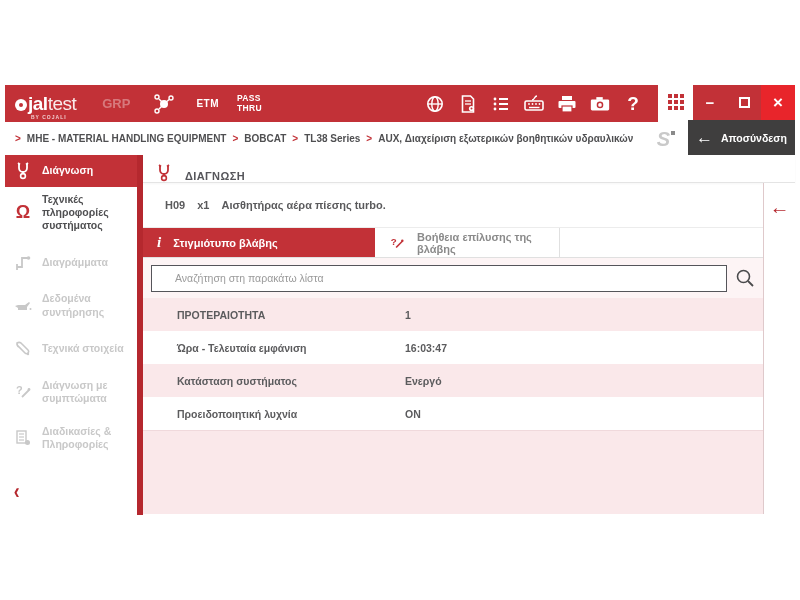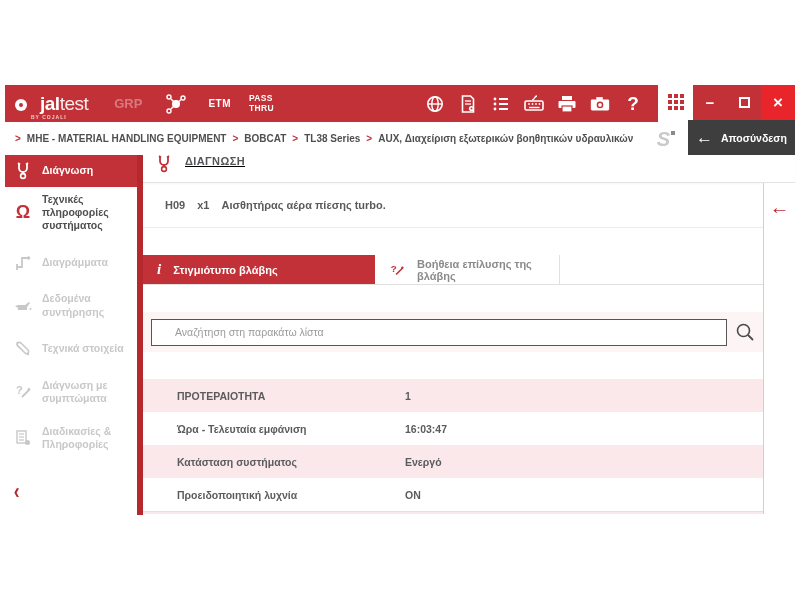--- a/index.html
+++ b/index.html
@@ -5,21 +5,21 @@
   * { margin:0; padding:0; box-sizing:border-box; }
   body { font-family:"Liberation Sans","DejaVu Sans",sans-serif; background:#fff; }
   .screen { position:relative; width:800px; height:600px; background:#fff; overflow:hidden; }
   .app { position:absolute; left:5px; top:85px; width:790px; height:430px; background:#fff; }
 
   
   .toolbar { position:absolute; left:0; top:0; width:653px; height:37px; background:#c23137; display:flex; align-items:center; padding:0 10px; color:#fff; }
   .logo { display:flex; align-items:baseline; position:relative; margin-right:14px; }
   .logo-mark { width:12px; height:12px; background:#fff; border-radius:50%; position:relative; top:1px; margin-right:1px; }
   .logo-mark::after { content:""; position:absolute; left:4px; top:4px; width:4px; height:4px; background:#c23137; border-radius:50%; }
-  .logo-jal { font-size:19px; font-weight:bold; letter-spacing:-0.5px;margin-left:12px; }
+  .logo-jal { font-size:19px; font-weight:bold; letter-spacing:-0.5px; }
   .logo-test { font-size:19px; font-weight:300; opacity:.9; letter-spacing:-0.5px; }
   .logo-sub { position:absolute; left:16px; bottom:-5px; font-size:5px; letter-spacing:1px; opacity:.75; font-weight:bold; }
   .grp { font-size:13px; font-weight:bold; color:rgba(255,255,255,.35); margin:0 12px; }
   .net-icon { margin:0 10px; }
   .etm { font-size:10px; font-weight:bold; margin:0 10px; letter-spacing:.5px; }
   .passthru { font-size:8.5px; font-weight:bold; line-height:1.15; margin:0 8px; letter-spacing:.3px; }
   .tb-icons { display:flex; align-items:center; gap:11px; margin-left:auto; padding-right:4px; }
   .tb-icons .ticon { width:22px; height:22px; display:flex; align-items:center; justify-content:center; }
   .help-q { font-size:19px; font-weight:bold; color:#fff; }
 
@@ -54,24 +54,24 @@
   .side-enabled .sicon { color:#c23137; font-weight:bold; font-size:18px; }
   .side-disabled { margin-top:8px; }
   .side-disabled .slabel { color:#c8c8c8; }
   .side-disabled .sicon { color:#c8c8c8; }
   .collapse-btn { position:absolute; left:8px; bottom:12px; color:#b5282e; font-size:22px; font-weight:bold; line-height:1; transform:scaleX(.8); }
 
   .red-strip { position:absolute; left:132px; top:70px; width:6px; height:360px; background:#b5282e; }
 
   
   .main { position:absolute; left:138px; top:70px; width:652px; height:360px; background:#fff; }
-  .diag-header { height:28px; display:flex; align-items:flex-start; gap:12px; padding:0 12px; border-bottom:1px solid #e4e4e4; box-shadow:0 1px 2px rgba(0,0,0,.04);text-decoration:underline; }
+  .diag-header { height:28px; display:flex; align-items:flex-end; gap:12px; padding:0 12px; border-bottom:1px solid #e4e4e4; box-shadow:0 1px 2px rgba(0,0,0,.04); }
   .diag-title { font-size:11px; font-weight:bold; color:#55555a; letter-spacing:.4px; }
   .main-body { display:flex; height:331px; }
-  .content { width:620px; display:flex; flex-direction:column;gap:27px; }
+  .content { width:620px; display:flex; flex-direction:column; }
   .gutter { width:32px; border-left:1px solid #dfc9cb; display:flex; justify-content:center; padding-top:14px; background:#fff; }
   .back-arrow { color:#b5282e; font-size:20px; font-weight:bold; line-height:1; }
 
   .fault-row { height:45px; display:flex; align-items:center; gap:12px; padding-left:22px; border-bottom:1px solid #ececec; font-size:11px; font-weight:bold; color:#5a5a5c; }
 
   .tabs { height:30px; display:flex; border-bottom:1px solid #e0e0e0; background:#fff; }
   .tab { display:flex; align-items:center; gap:12px; padding:0 14px; font-size:11px; font-weight:bold; }
   .tab-active { width:232px; background:#c23137; color:#fff; }
   .tab-info-i { font-family:"Liberation Serif","DejaVu Serif",serif; font-style:italic; font-weight:bold; font-size:15px; }
   .tab-inactive { width:185px; background:#fff; color:#8a8a8a; border-right:1px solid #e0e0e0; }

